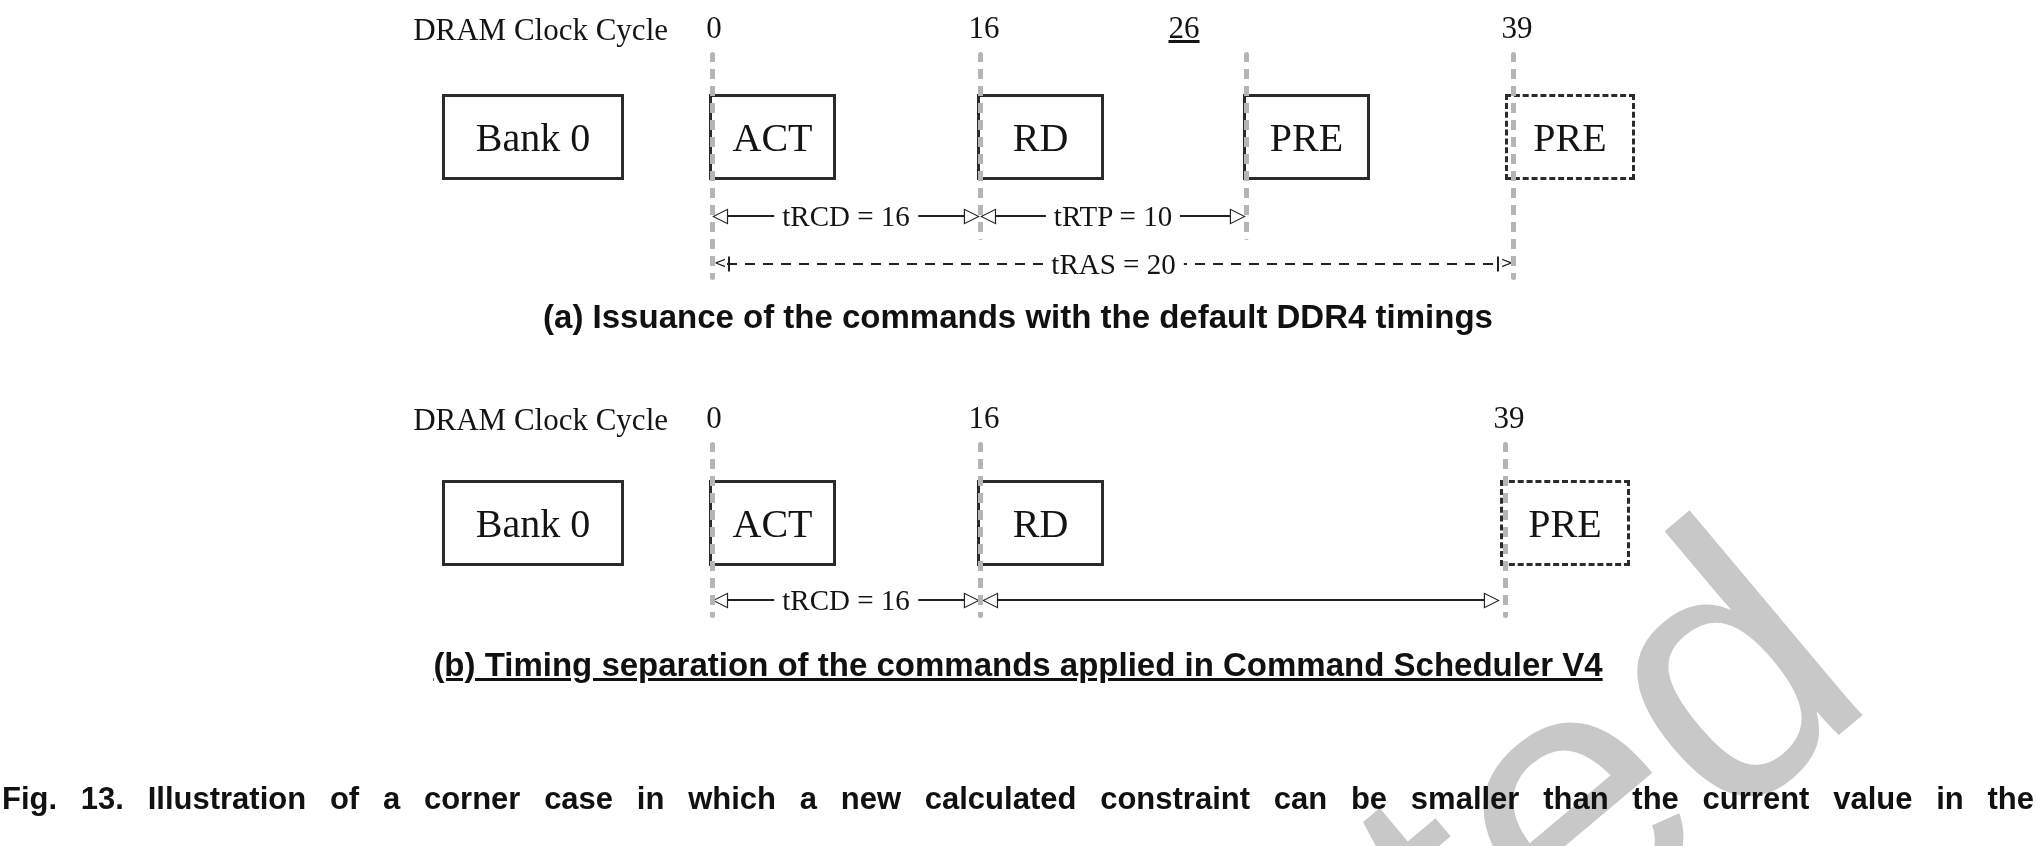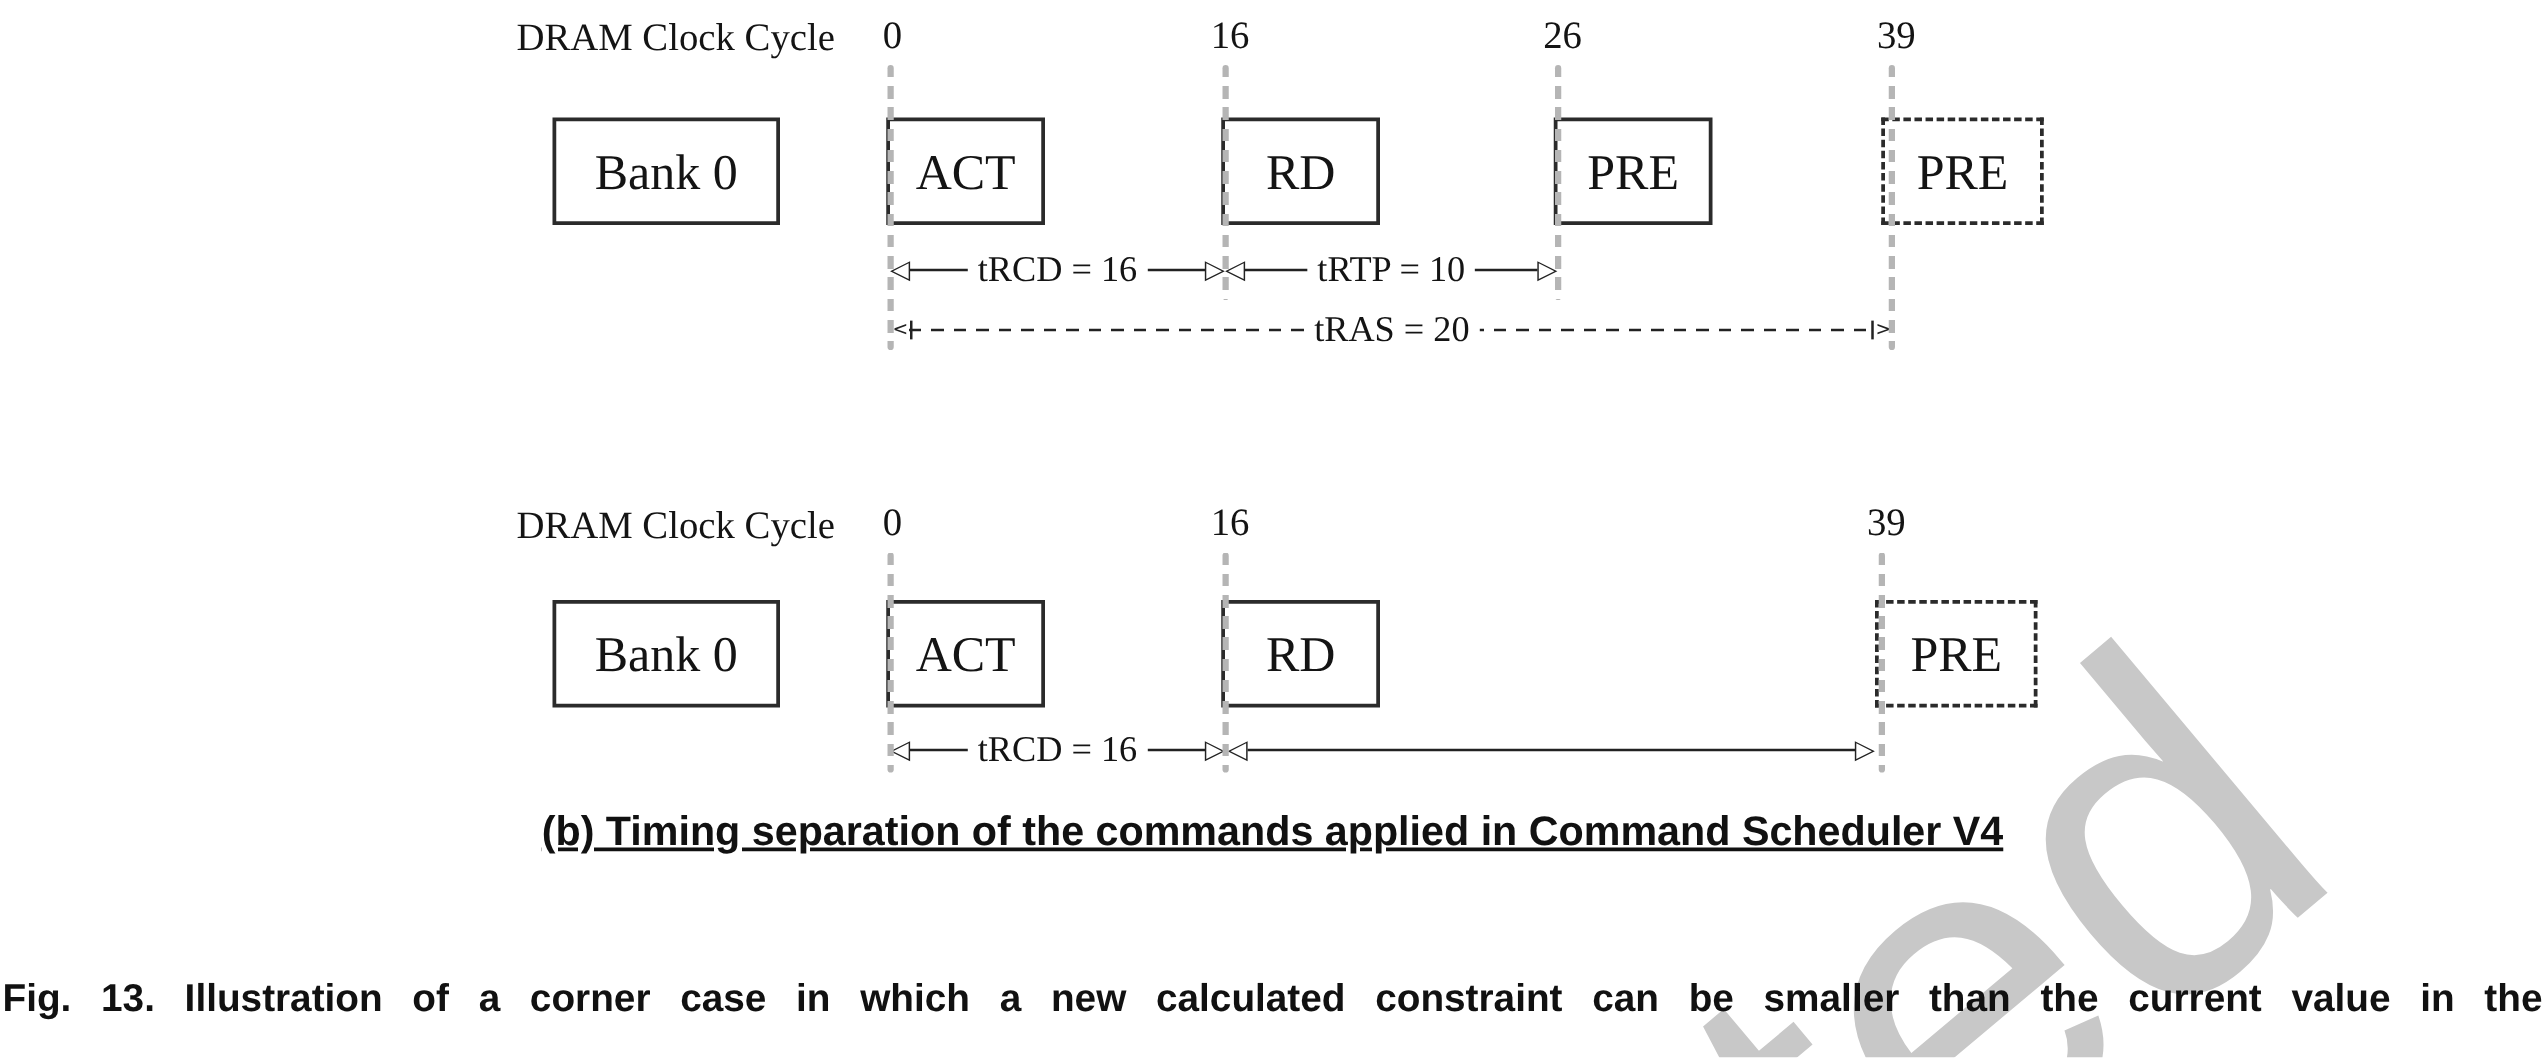--- a/index.html
+++ b/index.html
@@ -62,21 +62,21 @@
 <body>
 
 <div id="page">
 
   <div class="watermark">Accepted</div>
 
   <div class="clock-label fg" style="left:398px;top:14px;">DRAM Clock Cycle</div>
 
   <span class="tick fg" style="left:714px;top:12px;">0</span>
   <span class="tick fg" style="left:984px;top:12px;">16</span>
-  <span class="tick fg" style="left:1250px;top:12px;">26</span>
+  <span class="tick fg" style="left:1184px;top:12px;text-decoration:underline;">26</span>
   <span class="tick fg" style="left:1517px;top:12px;">39</span>
 
   <div class="cmd fg" style="left:442px;top:94px;width:182px;">
     <span>Bank 0</span>
   </div>
   <div class="cmd fg" style="left:709px;top:94px;width:127px;">
     <span>ACT</span>
   </div>
   <div class="cmd fg" style="left:977px;top:94px;width:127px;">
     <span>RD</span>
@@ -108,20 +108,21 @@
     <span class="endtick endtick-r"></span>
     <span class="ah ah-sm ah-r">&gt;</span>
     <span class="mlabel">tRAS = 20</span>
   </div>
 
   <div class="guide fg" style="left:710px;top:52px;height:228px;"></div>
   <div class="guide fg" style="left:978px;top:52px;height:188px;"></div>
   <div class="guide fg" style="left:1244px;top:52px;height:188px;"></div>
   <div class="guide fg" style="left:1511px;top:52px;height:228px;"></div>
 
+  <div class="subcaption fg" style="top:296px;">(a) Issuance of the commands with the default DDR4 timings</div>
 
   <div class="clock-label fg" style="left:398px;top:404px;">DRAM Clock Cycle</div>
 
   <span class="tick fg" style="left:714px;top:402px;">0</span>
   <span class="tick fg" style="left:984px;top:402px;">16</span>
   <span class="tick fg" style="left:1509px;top:402px;">39</span>
 
   <div class="cmd fg" style="left:442px;top:480px;width:182px;">
     <span>Bank 0</span>
   </div>

